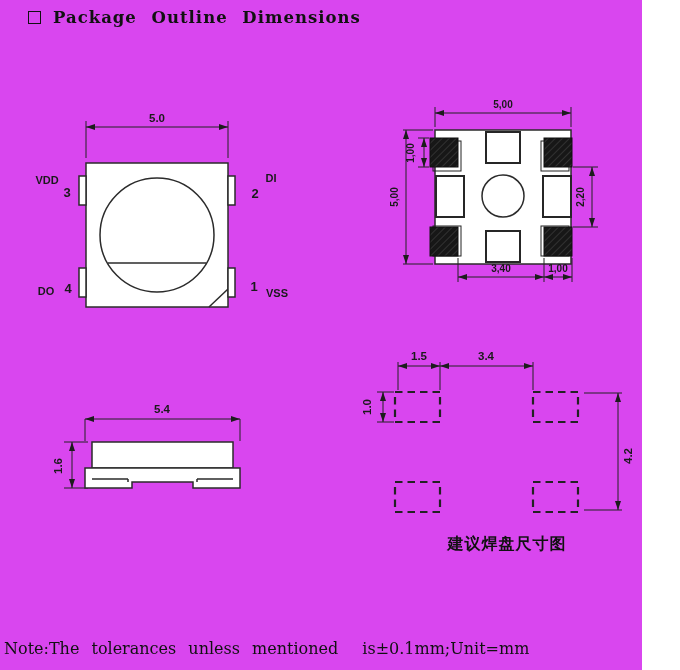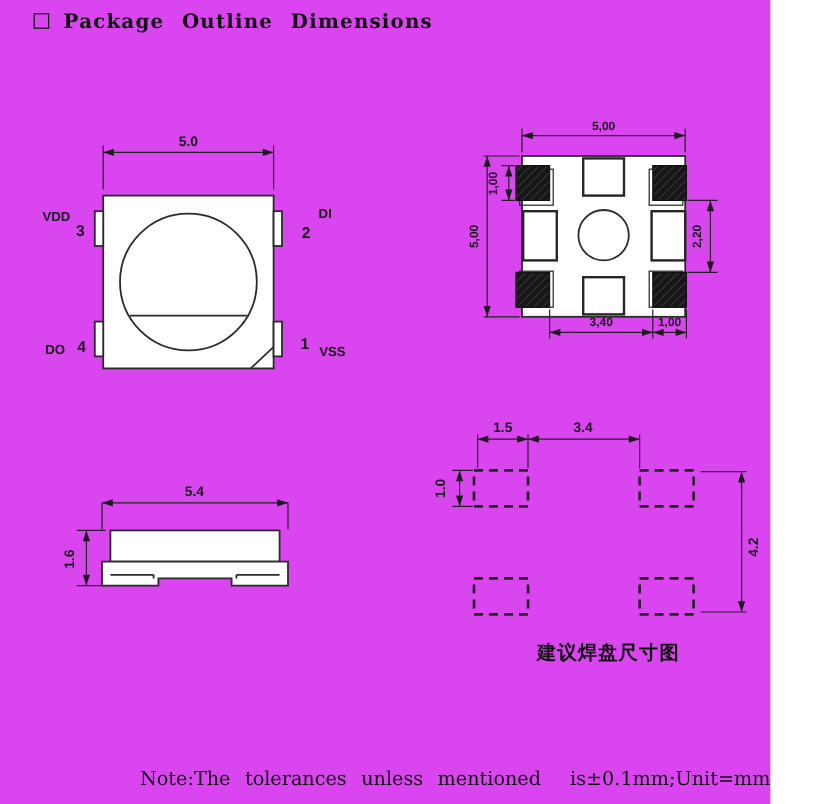--- a/index.html
+++ b/index.html
@@ -3,21 +3,21 @@
 <meta charset="utf-8">
 <style>
   html,body{margin:0;padding:0;background:#ffffff;}
   .page{position:relative;width:642px;height:670px;background:#d946ef;overflow:hidden;
         font-family:"Liberation Sans",sans-serif;}
   .title{position:absolute;left:28px;top:8px;color:#111;
          font-family:"DejaVu Serif","Liberation Serif",serif;font-weight:bold;font-size:16.5px;
          letter-spacing:1px;word-spacing:8px;white-space:pre;}
   .title .box{display:inline-block;width:11px;height:11px;border:1.6px solid #111;
               margin-right:12px;position:relative;top:1px;}
-  .note{position:absolute;left:4px;right:0;top:639px;text-align:right;color:#111;
+  .note{position:absolute;left:4px;right:0;top:639px;text-align:left;color:#111;
         font-family:"DejaVu Serif","Liberation Serif",serif;font-size:16px;
         word-spacing:7px;white-space:pre;}
   svg.drawing{position:absolute;left:0;top:0;}
   
   .ln{stroke:#2b2b2b;stroke-width:1.5;fill:none;}
   .lnf{stroke:#2b2b2b;stroke-width:1.5;fill:#ffffff;}
   .lnw{stroke:#262626;stroke-width:2;fill:#ffffff;}
   .dl{stroke:#222222;stroke-width:1;fill:none;}
   .dash{stroke:#222222;stroke-width:2.2;fill:none;stroke-dasharray:7.5 5;}
   .padblk{stroke:#111111;stroke-width:1;}

